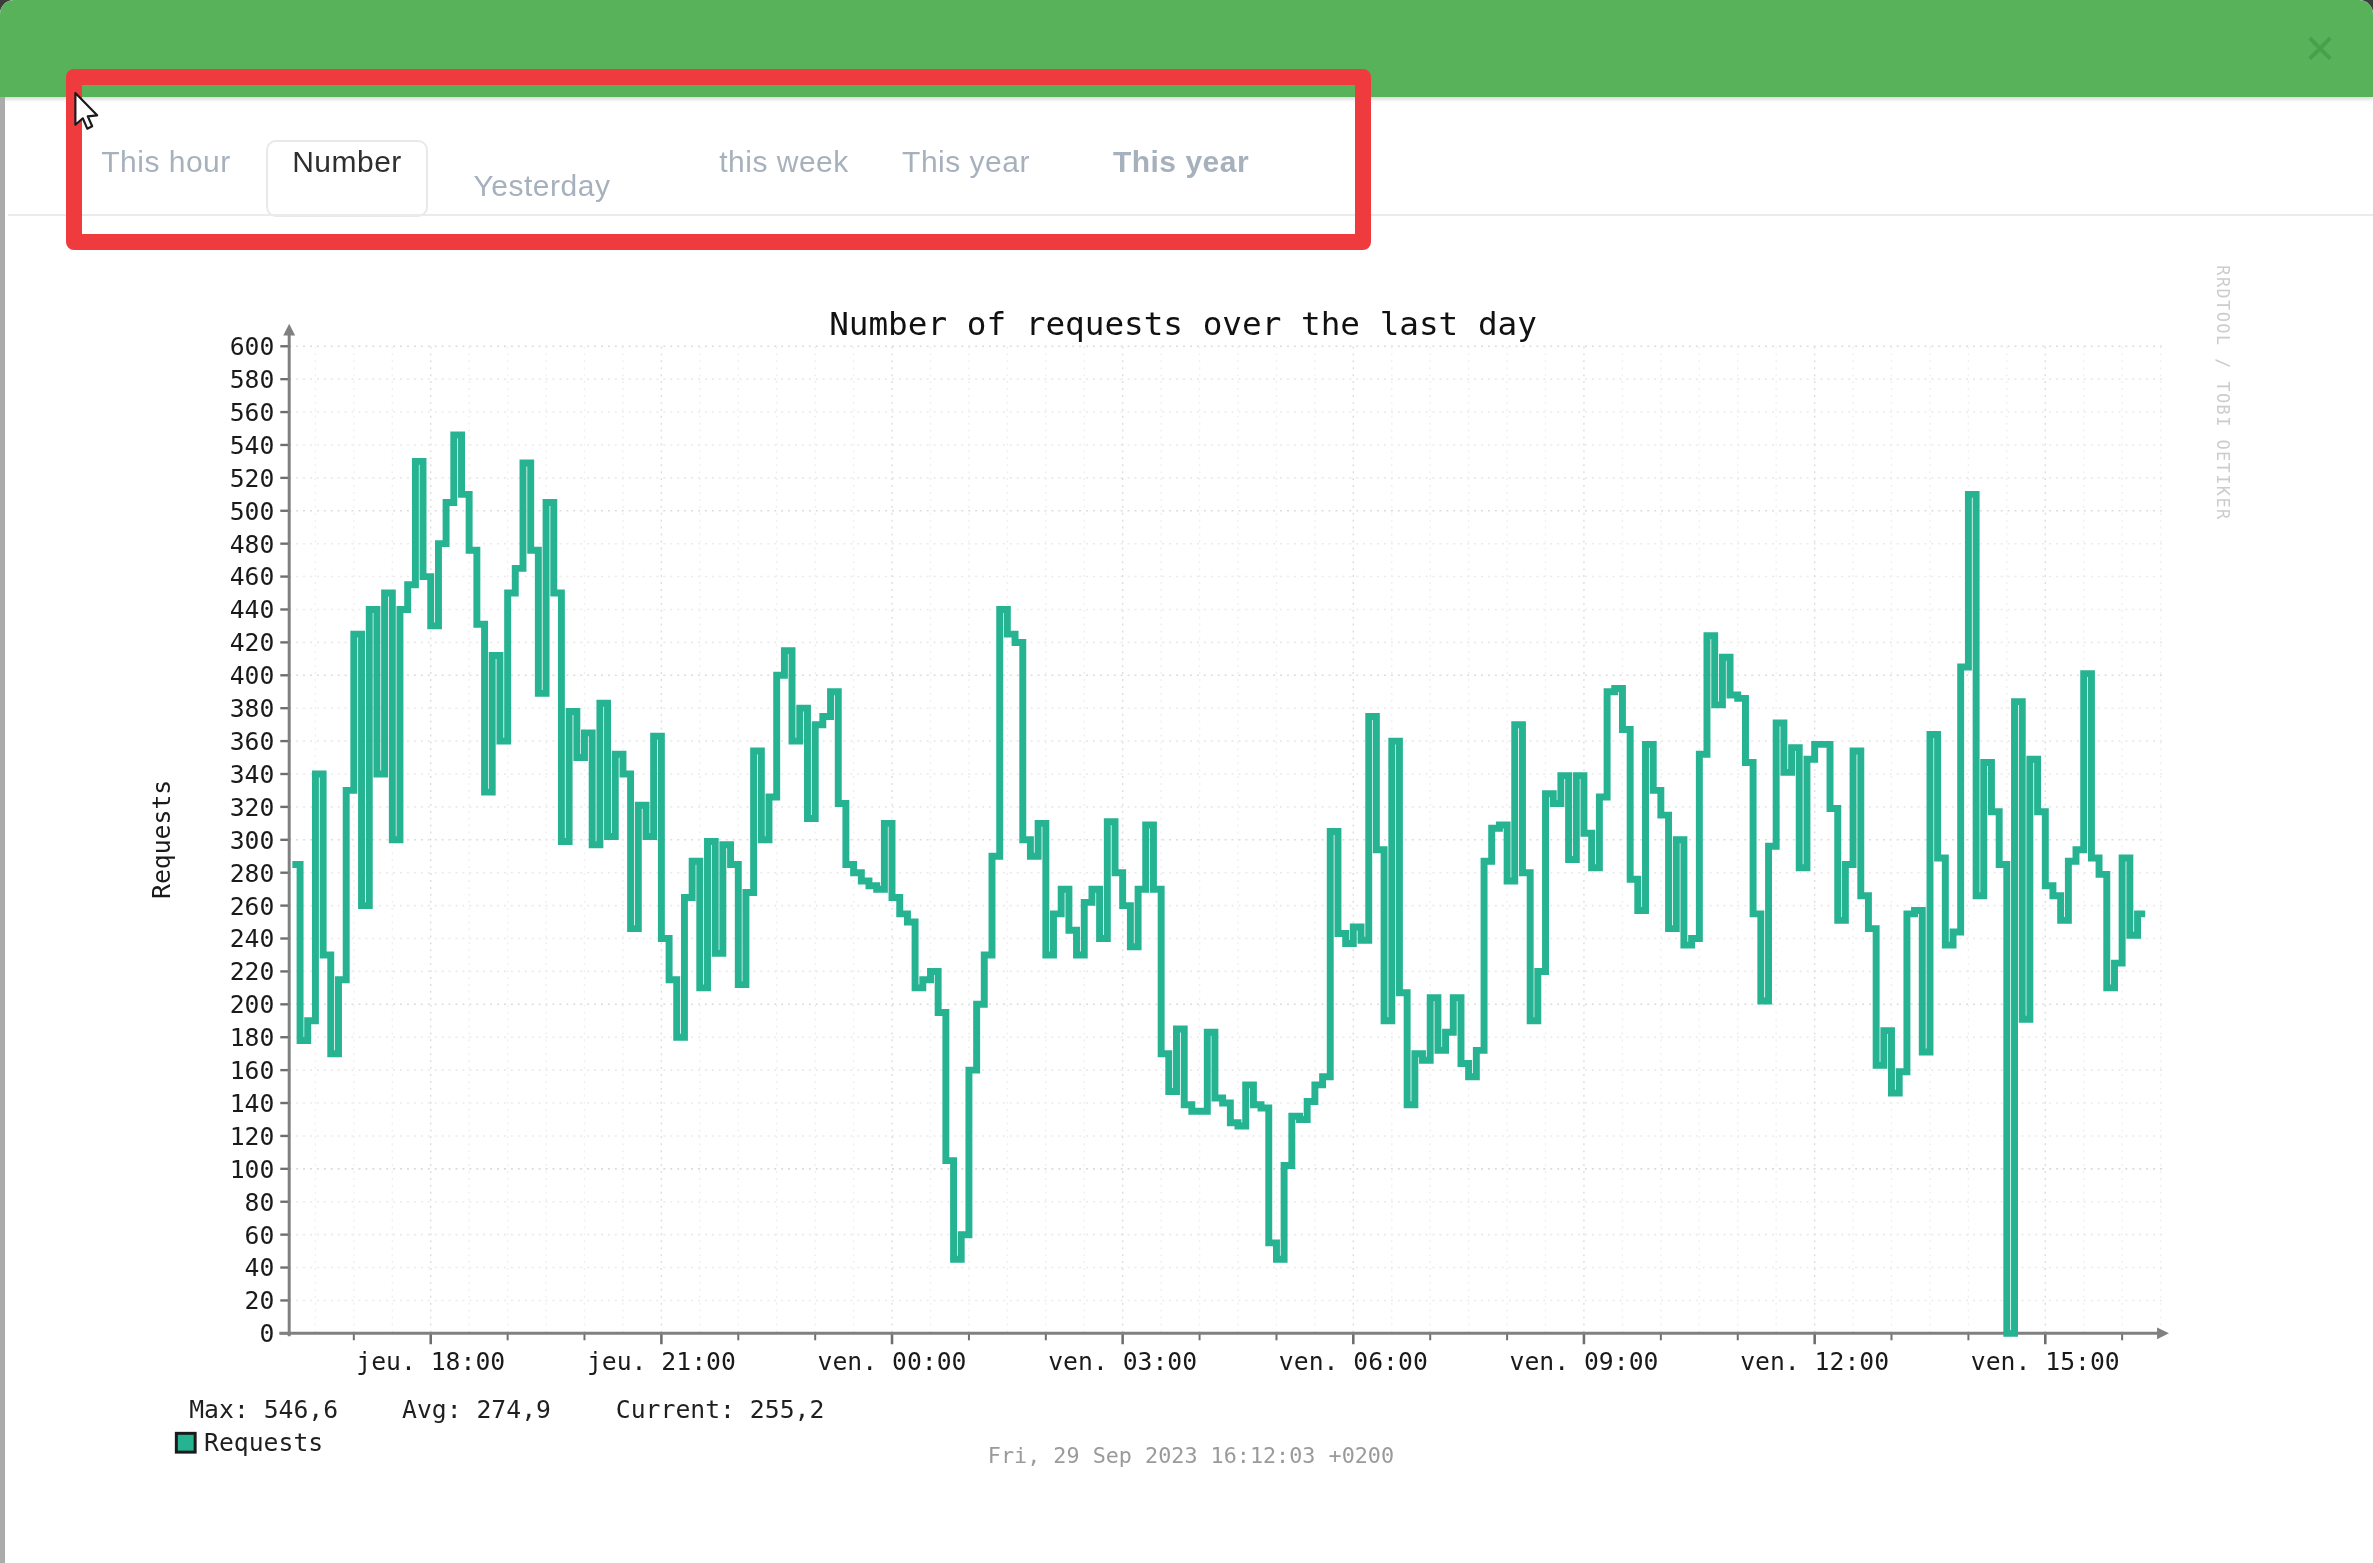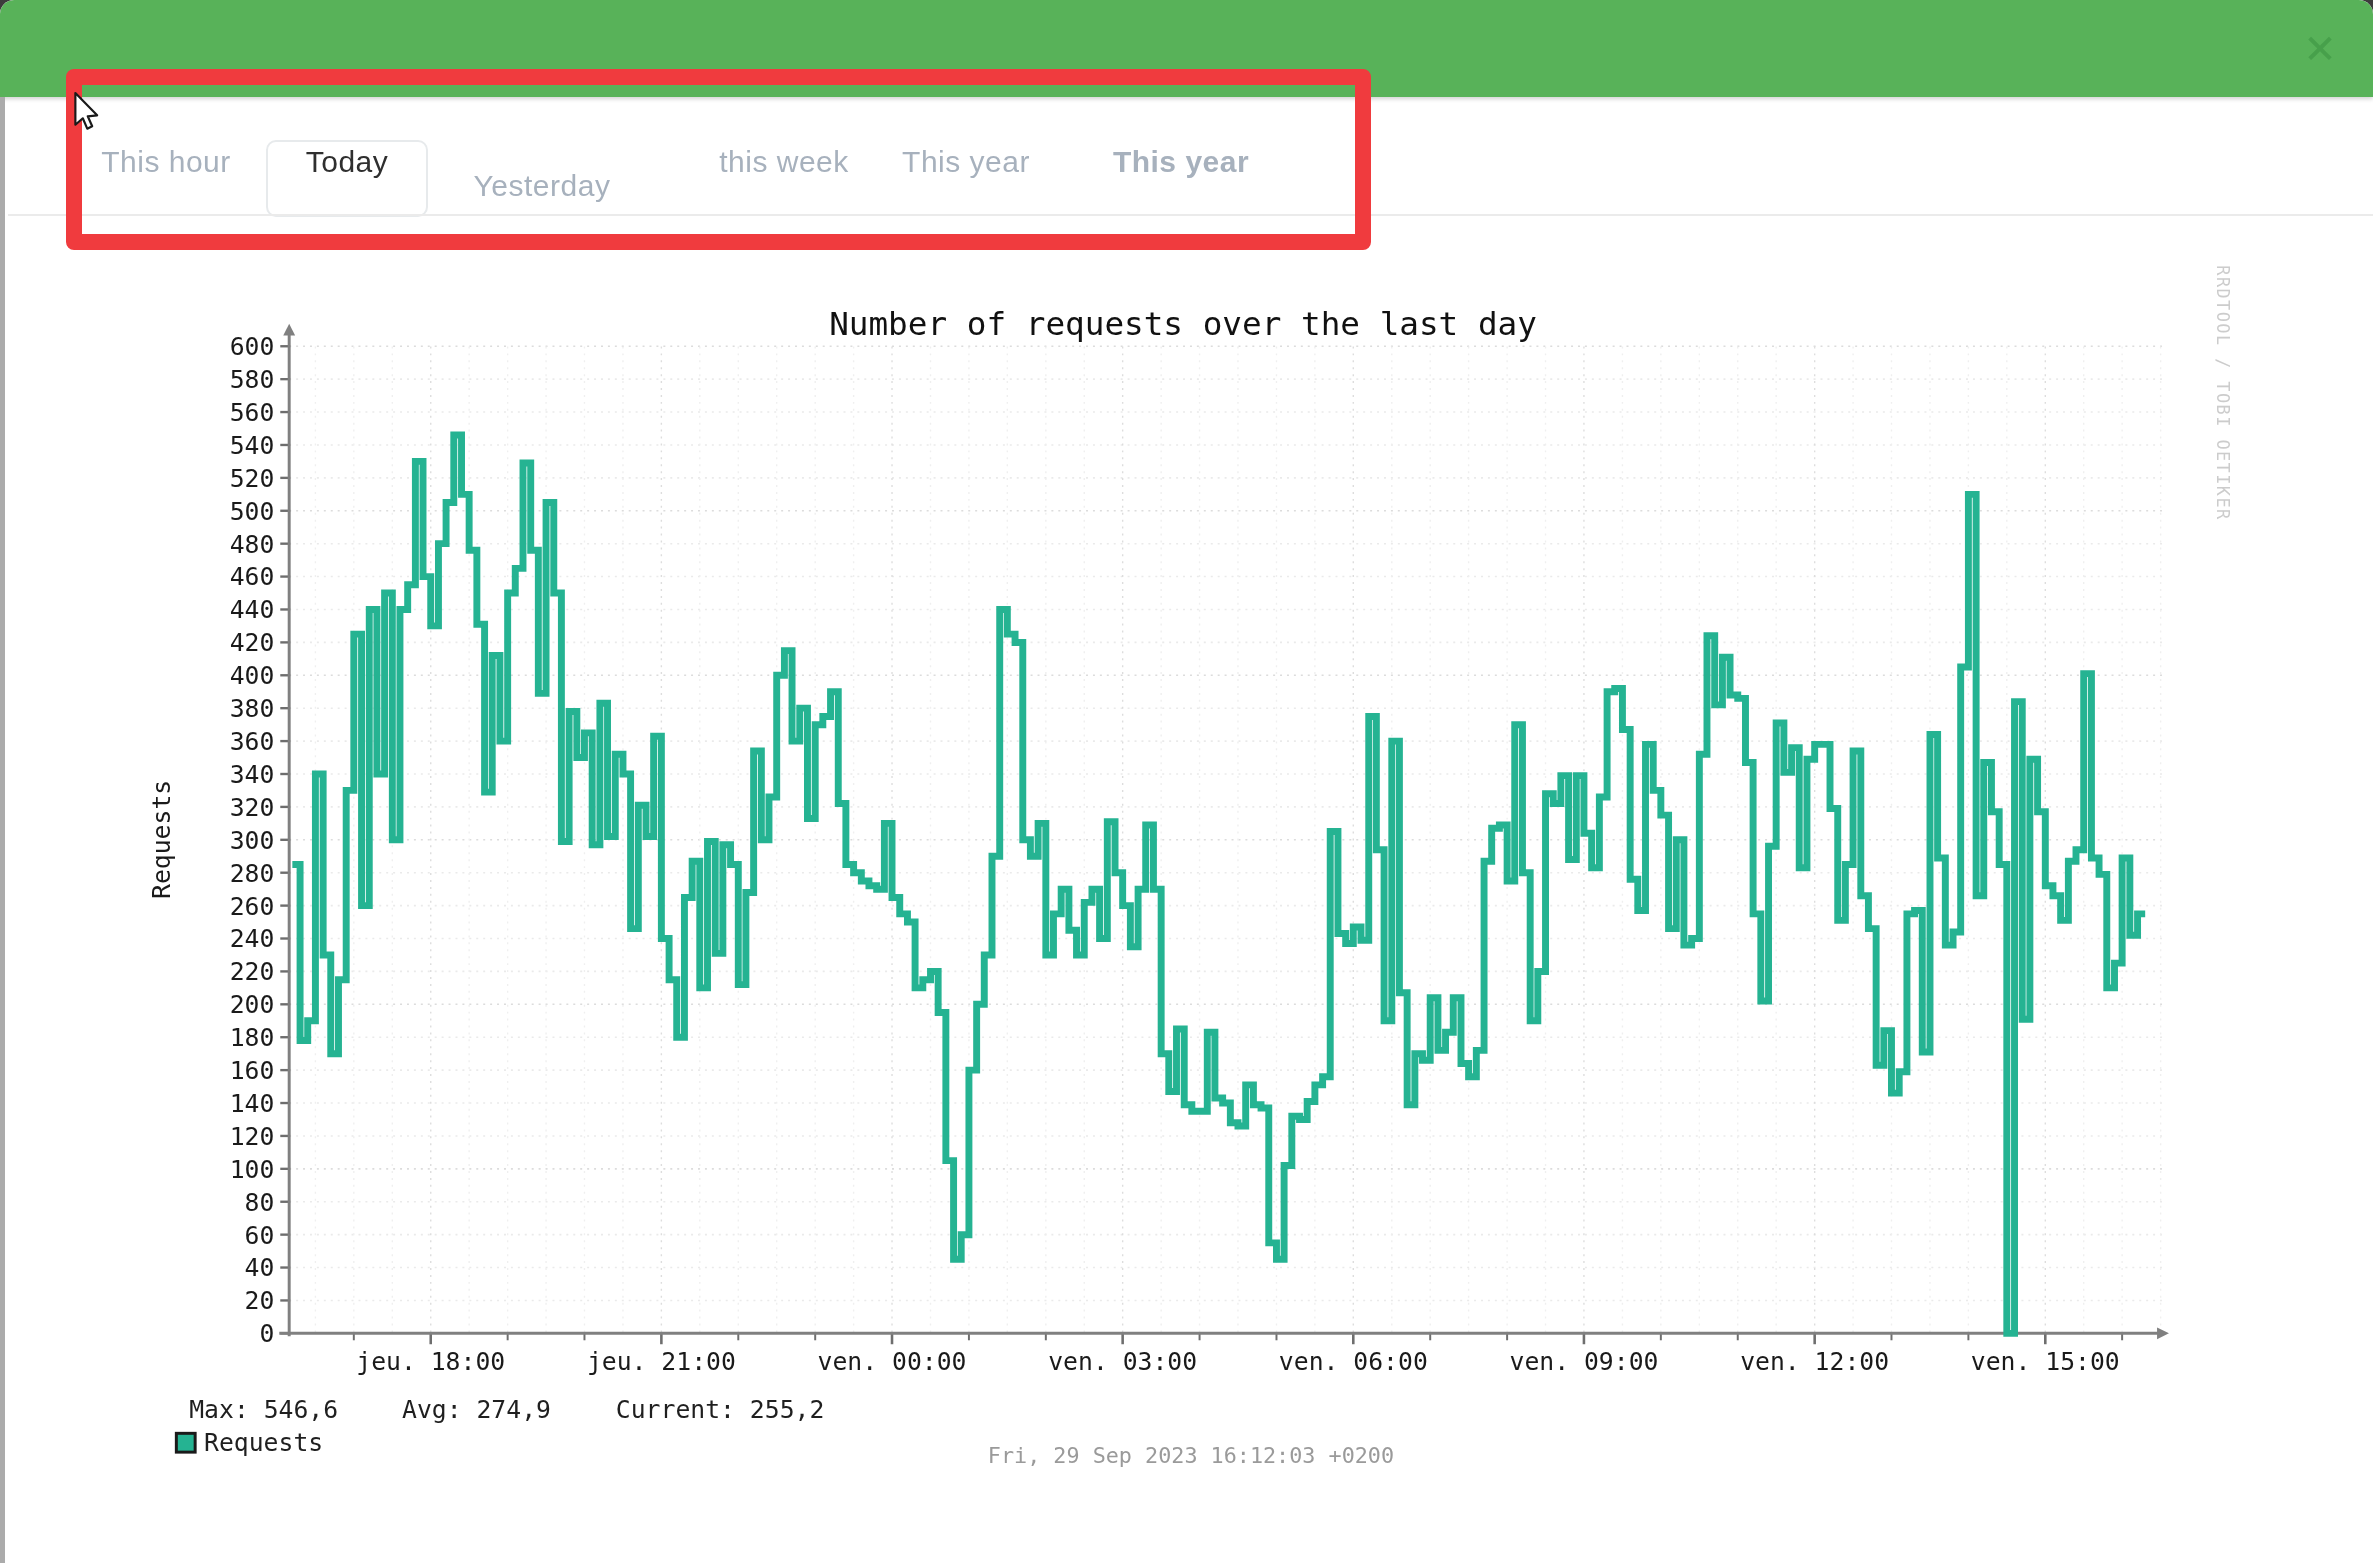--- a/index.html
+++ b/index.html
@@ -66,21 +66,21 @@
 
   <div class="modal-header">
     <div class="close-x">✕</div>
   </div>
 
   <div class="left-edge-strip"></div>
 
   <div class="tabbar">
     <div class="tab-card"></div>
     <div class="tab t0">This hour</div>
-    <div class="tab t1 active">Today</div>
+    <div class="tab t1 active">Number</div>
     <div class="tab t2">Yesterday</div>
     <div class="tab t3">this week</div>
     <div class="tab t4">This year</div>
     <div class="tab t5">This year</div>
     <div class="tab-divider"></div>
   </div>
 
   <div class="red-box"></div>
 
   <svg id="chart-svg" width="2373" height="1563" viewBox="0 0 2397 1579">

